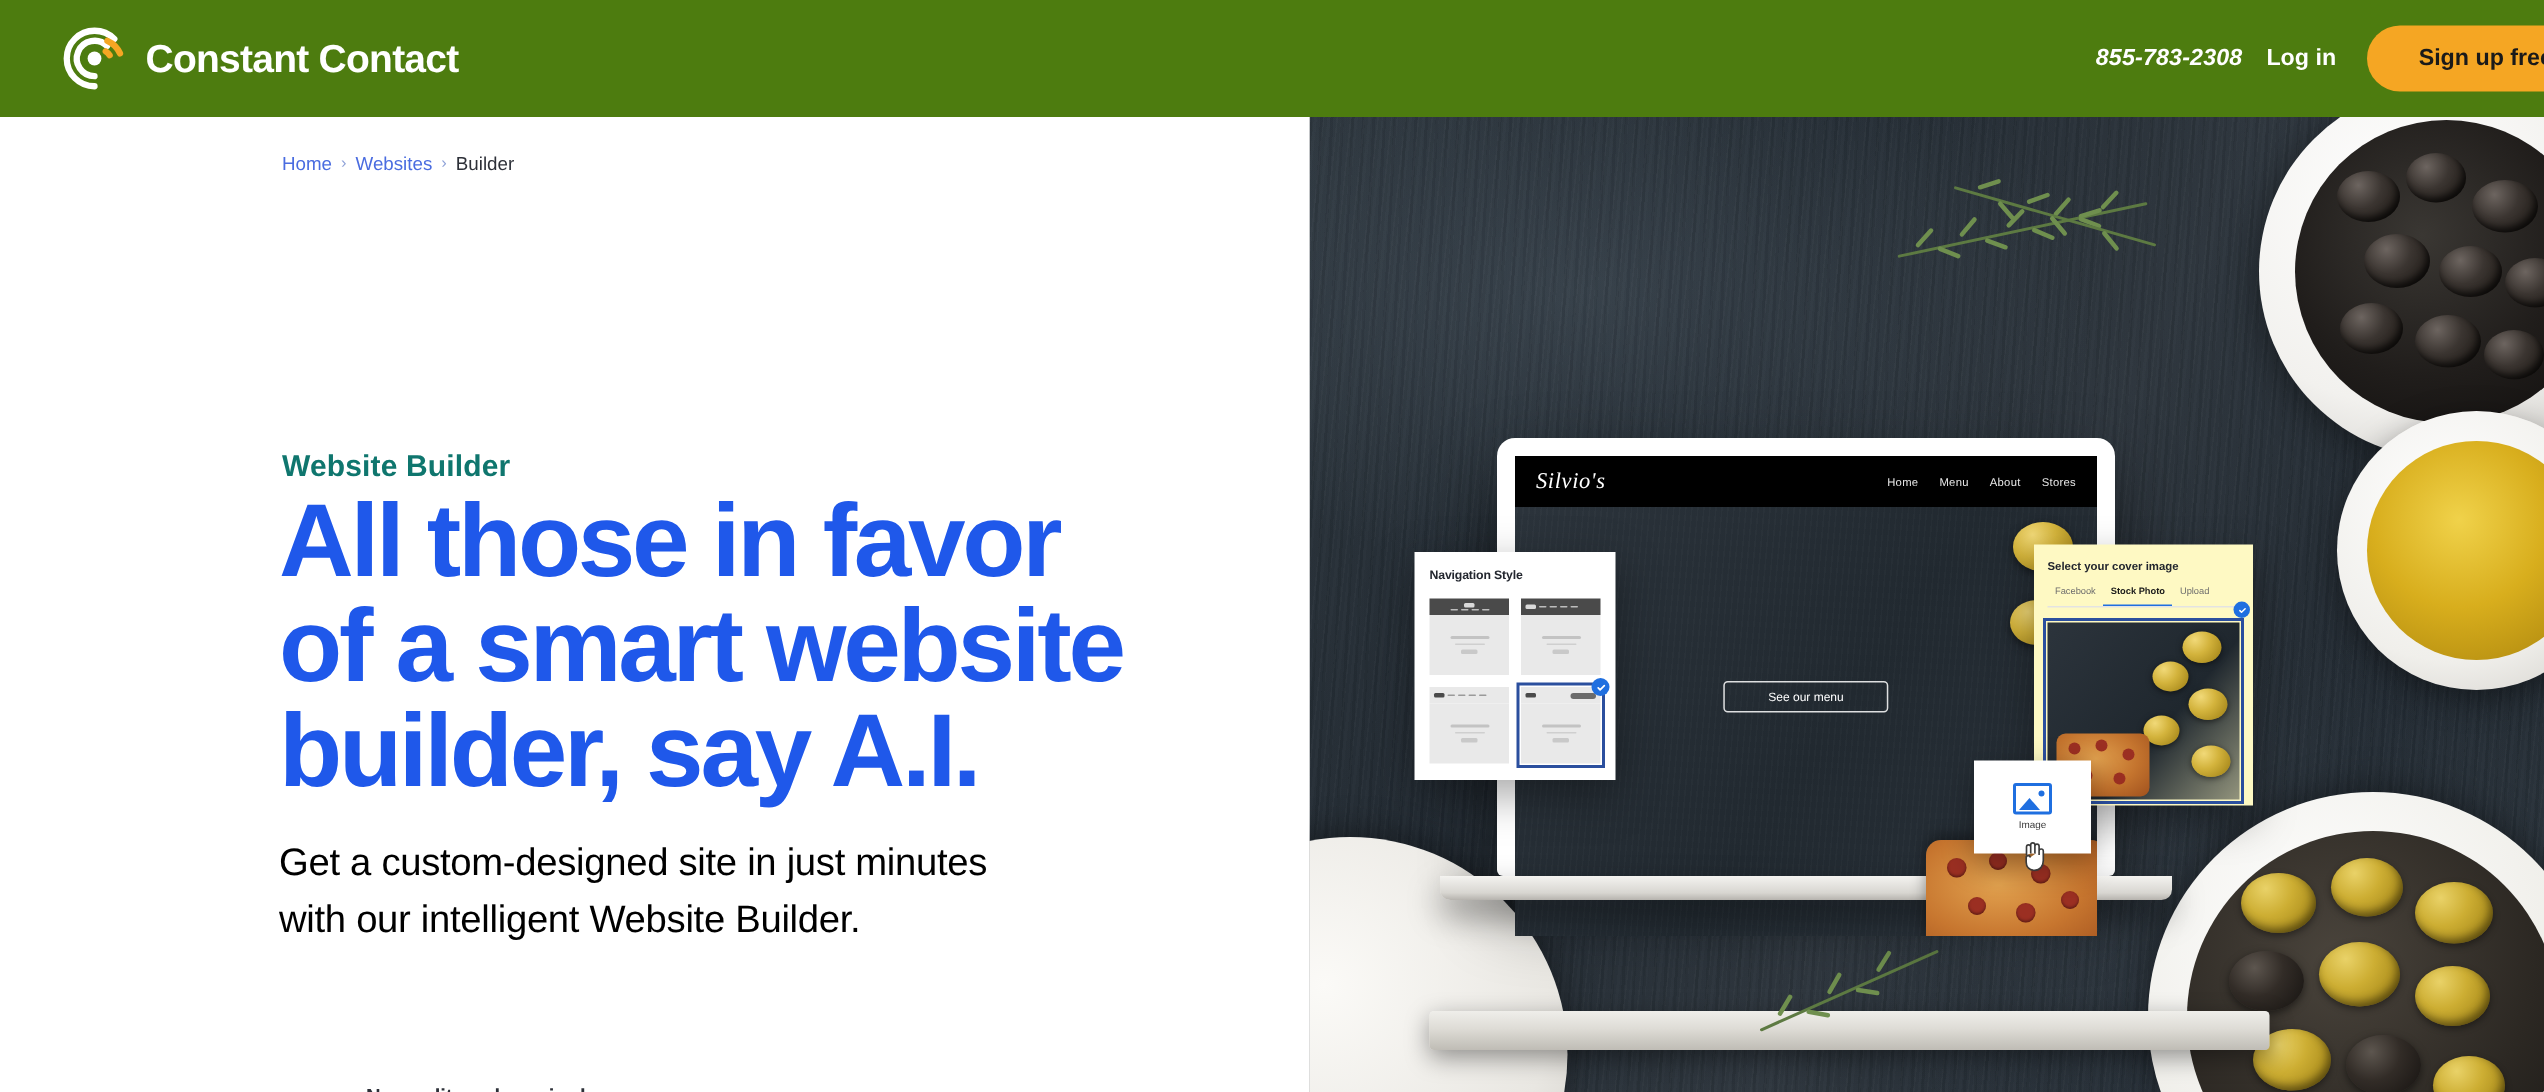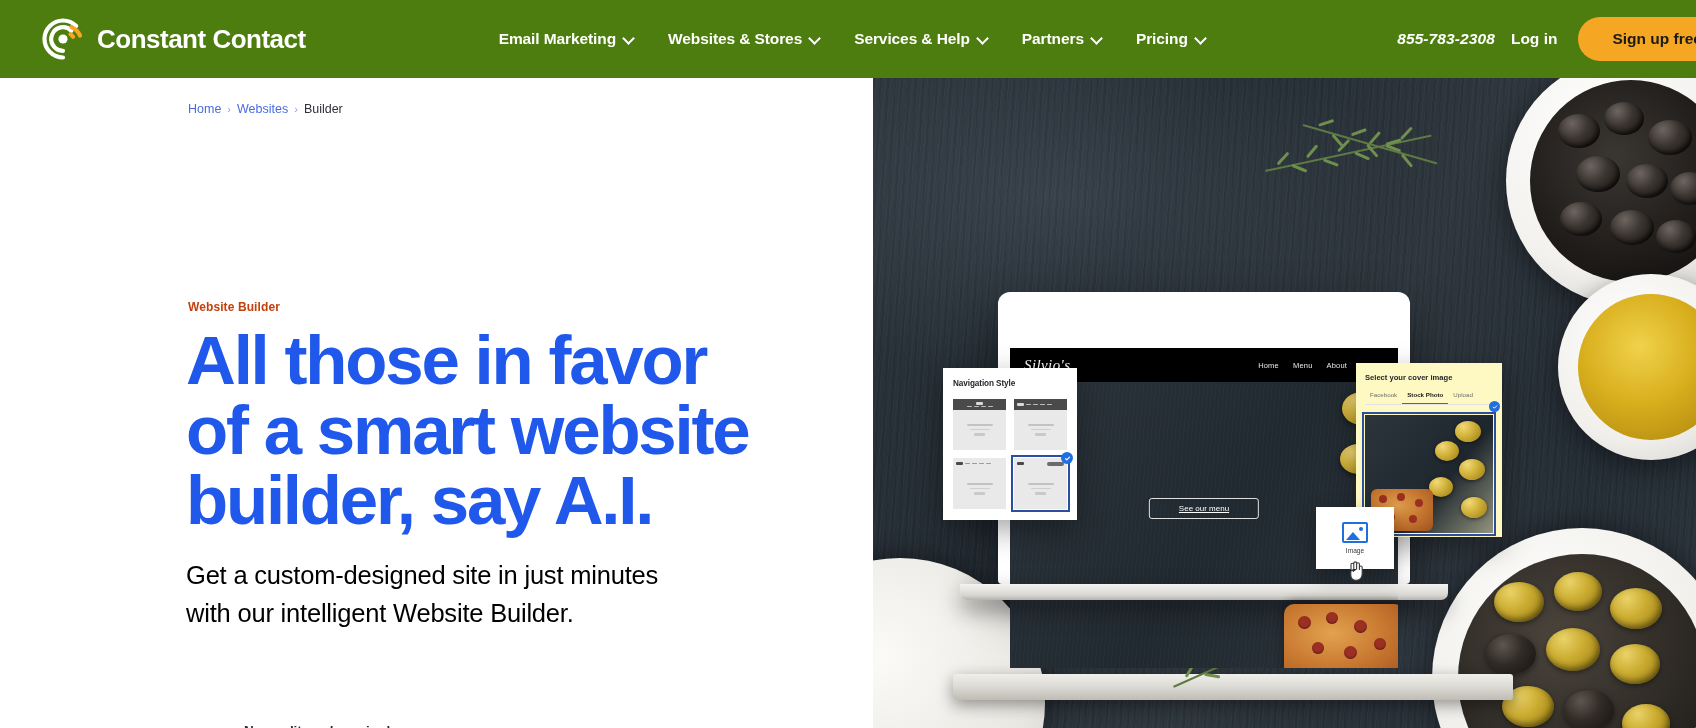--- a/index.html
+++ b/index.html
@@ -58,21 +58,21 @@
     font-size:12.5px; color:#3b3f4a; display:flex; align-items:center; gap:6px;
     white-space:nowrap;
   }
   .crumb-link{ color:#4a6ce0; cursor:pointer; }
   .crumb-sep{ color:#8fa2d8; font-size:11px; }
   .crumb-cur{ color:#2d3038; }
 
   
   .eyebrow{
     position:absolute; left:188px; top:222px;
-    color:#c2410c; font-size:12px; font-weight:700; letter-spacing:.1px;
+    color:#0f766e; font-size:20px; font-weight:700; letter-spacing:.1px;
   }
   .headline{
     position:absolute; left:186px; top:248px; width:580px;
     color:#1f58ea; font-size:69px; line-height:70px;
     font-weight:900; letter-spacing:-2.2px;
   }
   .subhead{
     position:absolute; left:186px; top:478px; width:520px;
     color:#000000; font-size:25.5px; line-height:38px; font-weight:400;
     letter-spacing:-.2px;
@@ -175,21 +175,20 @@
   
   .laptop{
     position:absolute; left:125px; top:214px; width:412px; height:292px;
     background:#fff; border-radius:12px 12px 4px 4px;
     box-shadow:0 22px 48px rgba(0,0,0,.48);
     padding:12px 12px 0 12px;
   }
   .screen{
     width:100%; height:320px; overflow:hidden; position:relative;
     background:linear-gradient(125deg,#2d353d,#222a31 55%,#2a323a);
-    margin-top:44px;
   }
   .screen-grain{
     position:absolute; inset:0; opacity:.45;
     background:repeating-linear-gradient(95deg,
       rgba(255,255,255,.03) 0 1px, rgba(0,0,0,.05) 1px 4px);
   }
   .site-nav{
     position:relative; height:34px; background:#000;
     display:flex; align-items:center; padding:0 14px; z-index:3;
   }
@@ -200,21 +199,21 @@
   .site-menu{ margin-left:auto; display:flex; gap:14px; }
   .site-menu span{ color:#e8e8e8; font-size:7.5px; letter-spacing:.2px; }
   .hero-title{
     position:absolute; left:0; right:0; top:118px; text-align:center; z-index:3;
     color:#fff; font-size:25px; font-weight:900; letter-spacing:-.7px;
   }
   .hero-btn{
     position:absolute; left:50%; top:150px; transform:translateX(-50%); z-index:3;
     border:1px solid rgba(255,255,255,.85); border-radius:3px;
     color:#fff; font-size:8px; padding:5px 29px; background:transparent;
-    cursor:pointer; white-space:nowrap;text-decoration:underline;
+    cursor:pointer; white-space:nowrap;
   }
   .screen-olive{ position:absolute; border-radius:50%; z-index:2;
     background:radial-gradient(circle at 33% 26%, #f0d877 0%, #d4b43c 42%, #9c7d12 100%);
     box-shadow:0 2px 6px rgba(0,0,0,.5);
   }
   .screen-pizza{
     position:absolute; right:-6px; bottom:-10px; width:120px; height:74px; z-index:2;
     background:radial-gradient(ellipse at 40% 40%, #e2a24f 0%, #c7762f 55%, #a4531f 100%);
     border-radius:10px 10px 6px 6px; box-shadow:0 -3px 10px rgba(0,0,0,.4);
   }
@@ -320,42 +319,20 @@
         <path d="M23 41.5a18.5 18.5 0 1 1 0-37 18.5 18.5 0 0 1 13.2 5.5" fill="none" stroke="#ffffff" stroke-width="4.2" stroke-linecap="round"></path>
         <path d="M23 34.8a11.8 11.8 0 1 1 8.4-20.1" fill="none" stroke="#ffffff" stroke-width="4.2" stroke-linecap="round"></path>
         <circle cx="23" cy="23" r="4.6" fill="#ffffff"></circle>
         <path d="M30.5 18.2a9.4 9.4 0 0 1 2.6 2.6" fill="none" stroke="#f5a623" stroke-width="4.2" stroke-linecap="round"></path>
         <path d="M31.6 11.2a16.6 16.6 0 0 1 8.4 8.4" fill="none" stroke="#f5a623" stroke-width="4.2" stroke-linecap="round"></path>
       </svg>
     </span>
     <span class="brand-name">Constant Contact</span>
   </div>
 
-  <div class="nav-links">
-    <div class="nav-item">
-      <span>Email Marketing</span>
-      <i class="chev"></i>
-    </div>
-    <div class="nav-item">
-      <span>Websites &amp; Stores</span>
-      <i class="chev"></i>
-    </div>
-    <div class="nav-item">
-      <span>Services &amp; Help</span>
-      <i class="chev"></i>
-    </div>
-    <div class="nav-item">
-      <span>Partners</span>
-      <i class="chev"></i>
-    </div>
-    <div class="nav-item">
-      <span>Pricing</span>
-      <i class="chev"></i>
-    </div>
-  </div>
 
   <div class="nav-right">
     <span class="phone">855-783-2308</span>
     <span class="login">Log in</span>
     <button class="signup">Sign up free</button>
   </div>
 </div>
 
 <div class="page">
 

